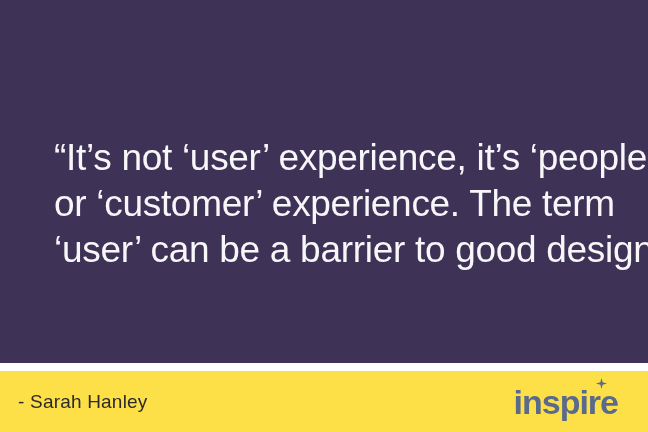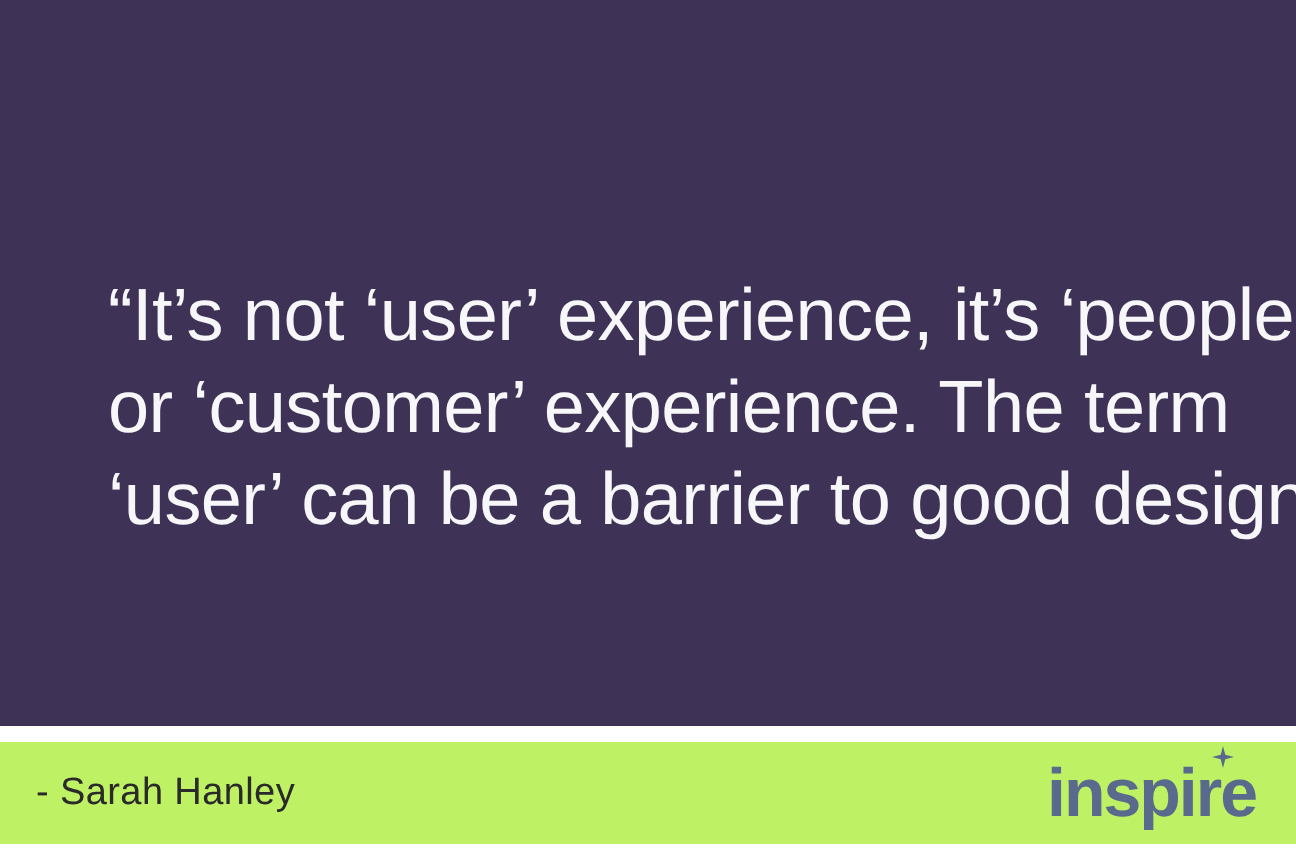--- a/index.html
+++ b/index.html
@@ -60,42 +60,42 @@
     height: 8px;
     background: #ffffff;
   }
 
   
   .footer {
     position: absolute;
     left: 0;
     top: 371px;
     width: 648px;
-    height: 51px;
-    background: #bef264;
+    height: 61px;
+    background: #fde047;
     box-sizing: border-box;
   }
 
   .attribution {
     position: absolute;
     left: 18px;
     top: 50%;
     transform: translateY(-50%);
     color: #2B2A2A;
     font-family: "Liberation Sans", sans-serif;
     font-size: 19px;
     font-weight: 400;
     letter-spacing: 0.2px;
     white-space: nowrap;
   }
 
   
   .logo {
     position: absolute;
-    right: 20px;
+    right: 30px;
     top: 50%;
     transform: translateY(-50%);
     display: flex;
     align-items: baseline;
     font-family: "Liberation Sans", sans-serif;
     font-size: 34px;
     font-weight: bold;
     letter-spacing: -1px;
     line-height: 1;
     white-space: nowrap;

